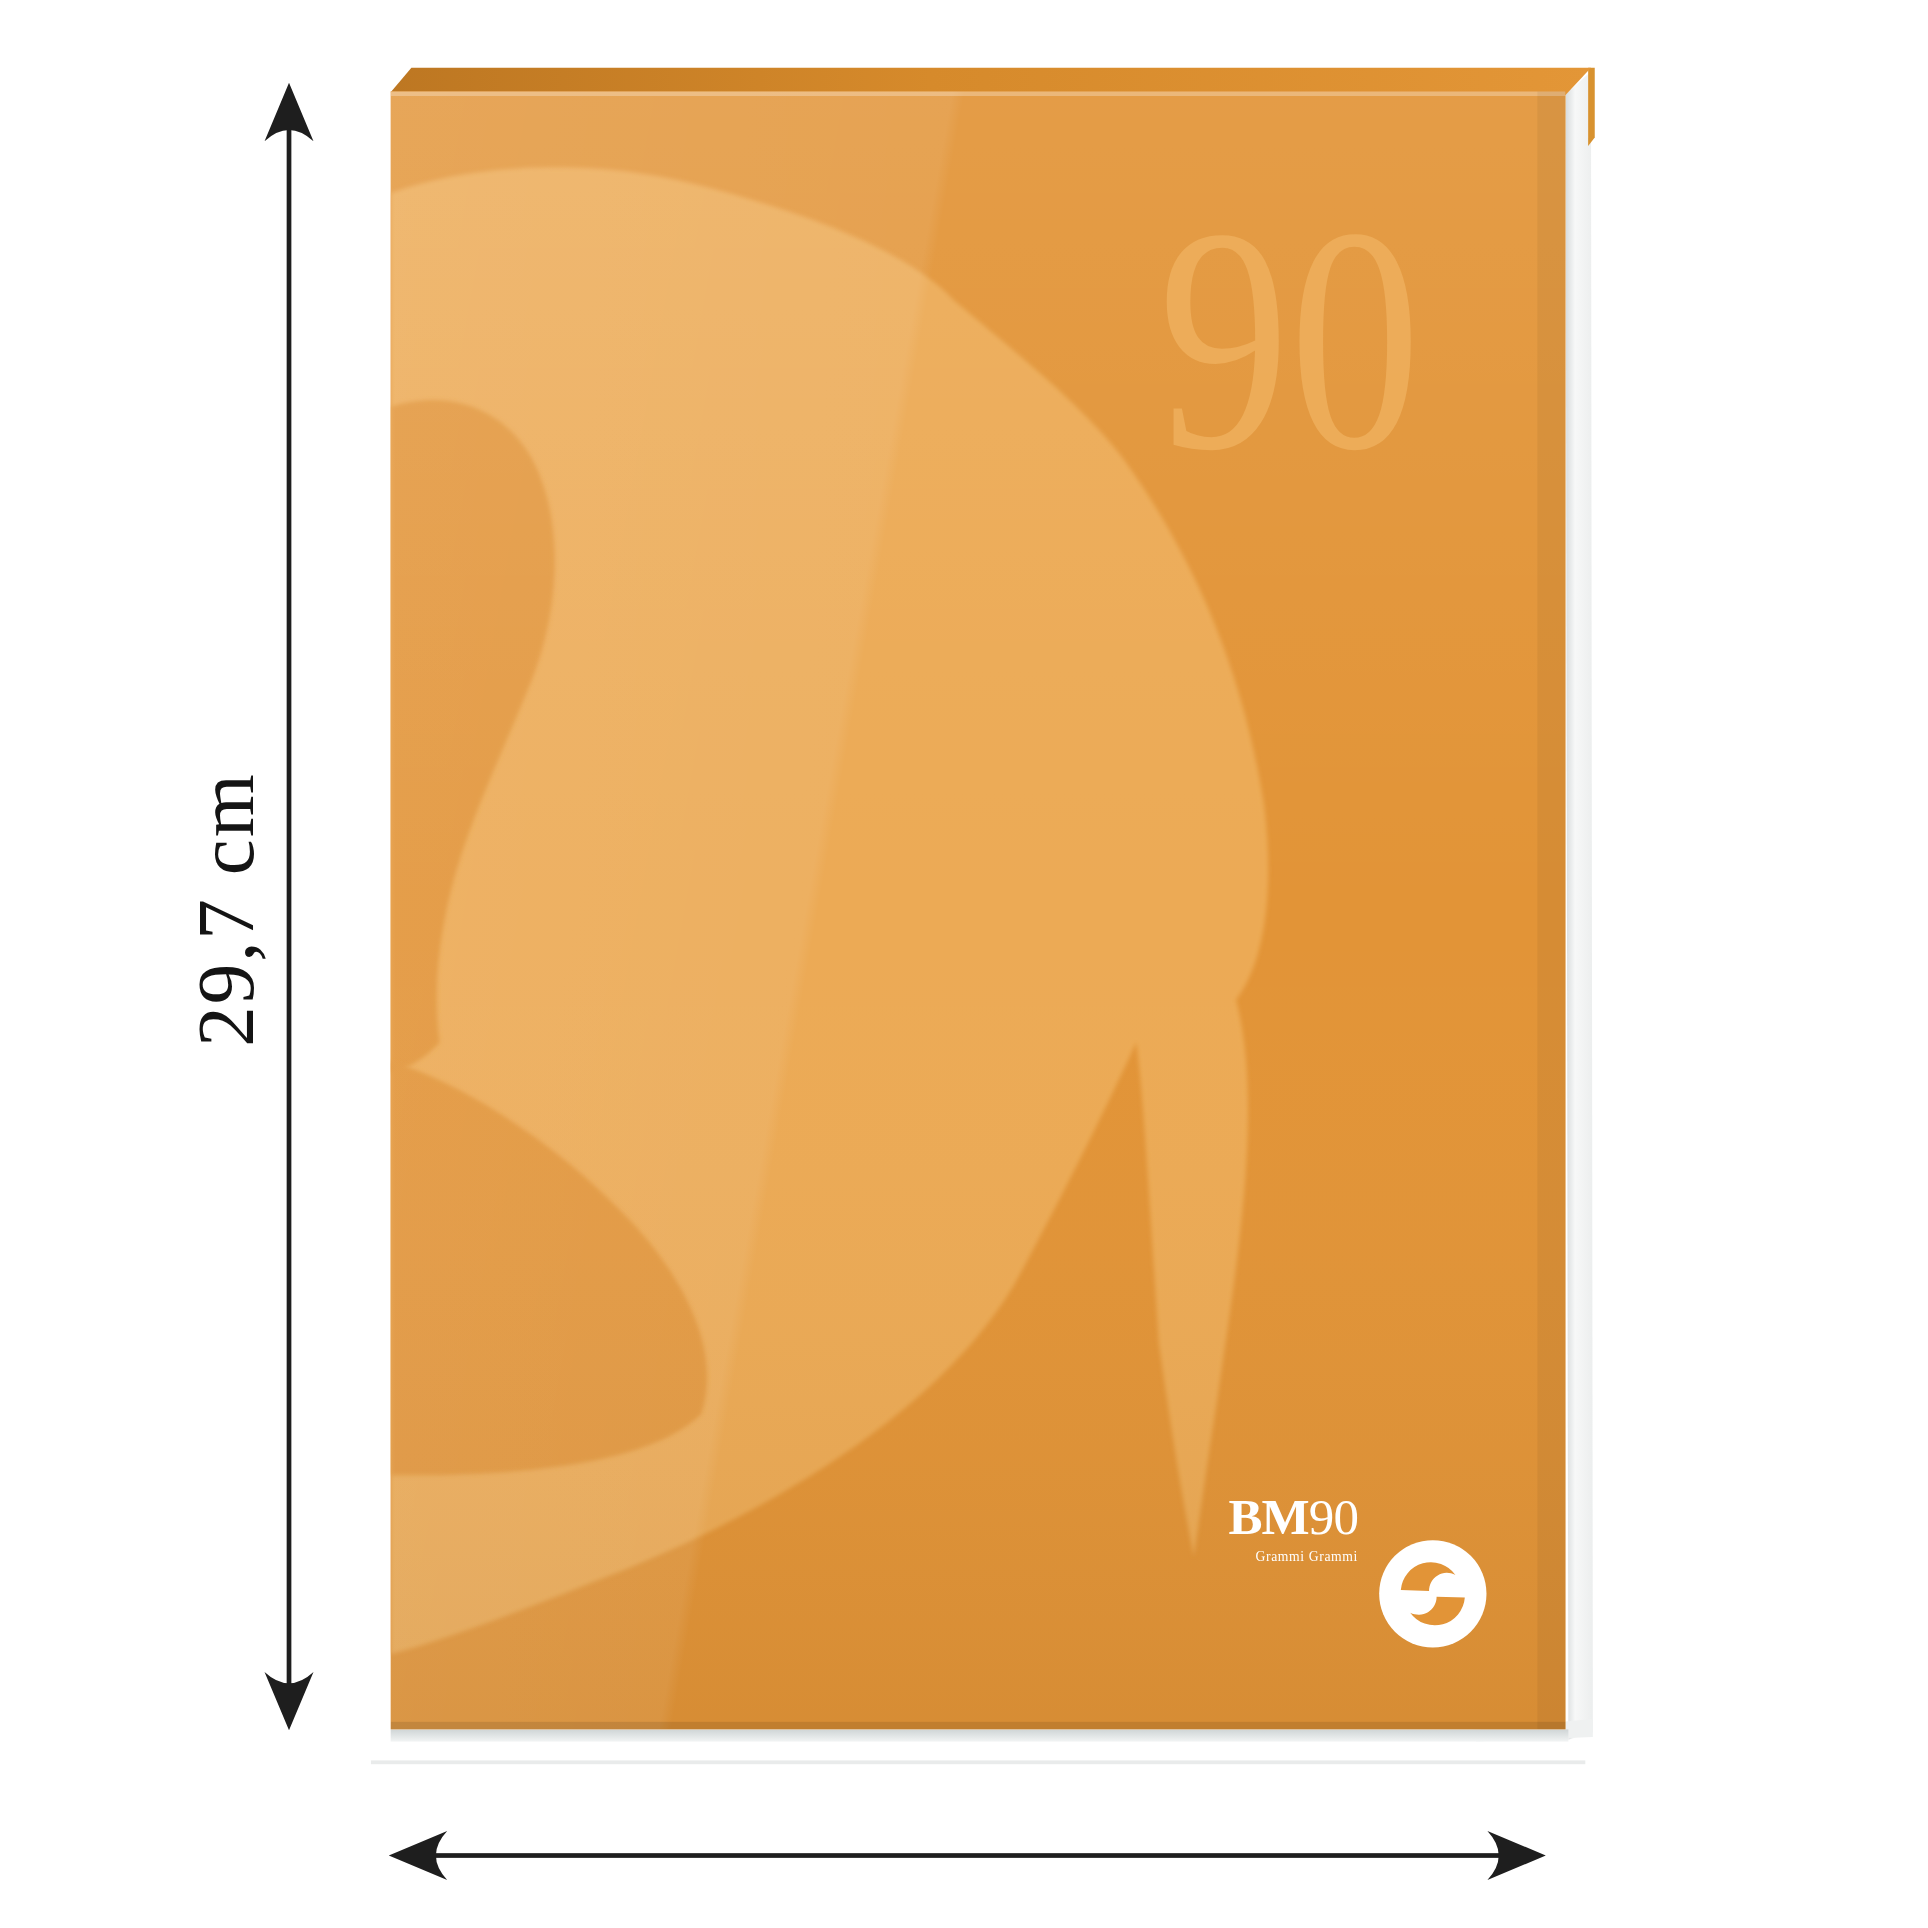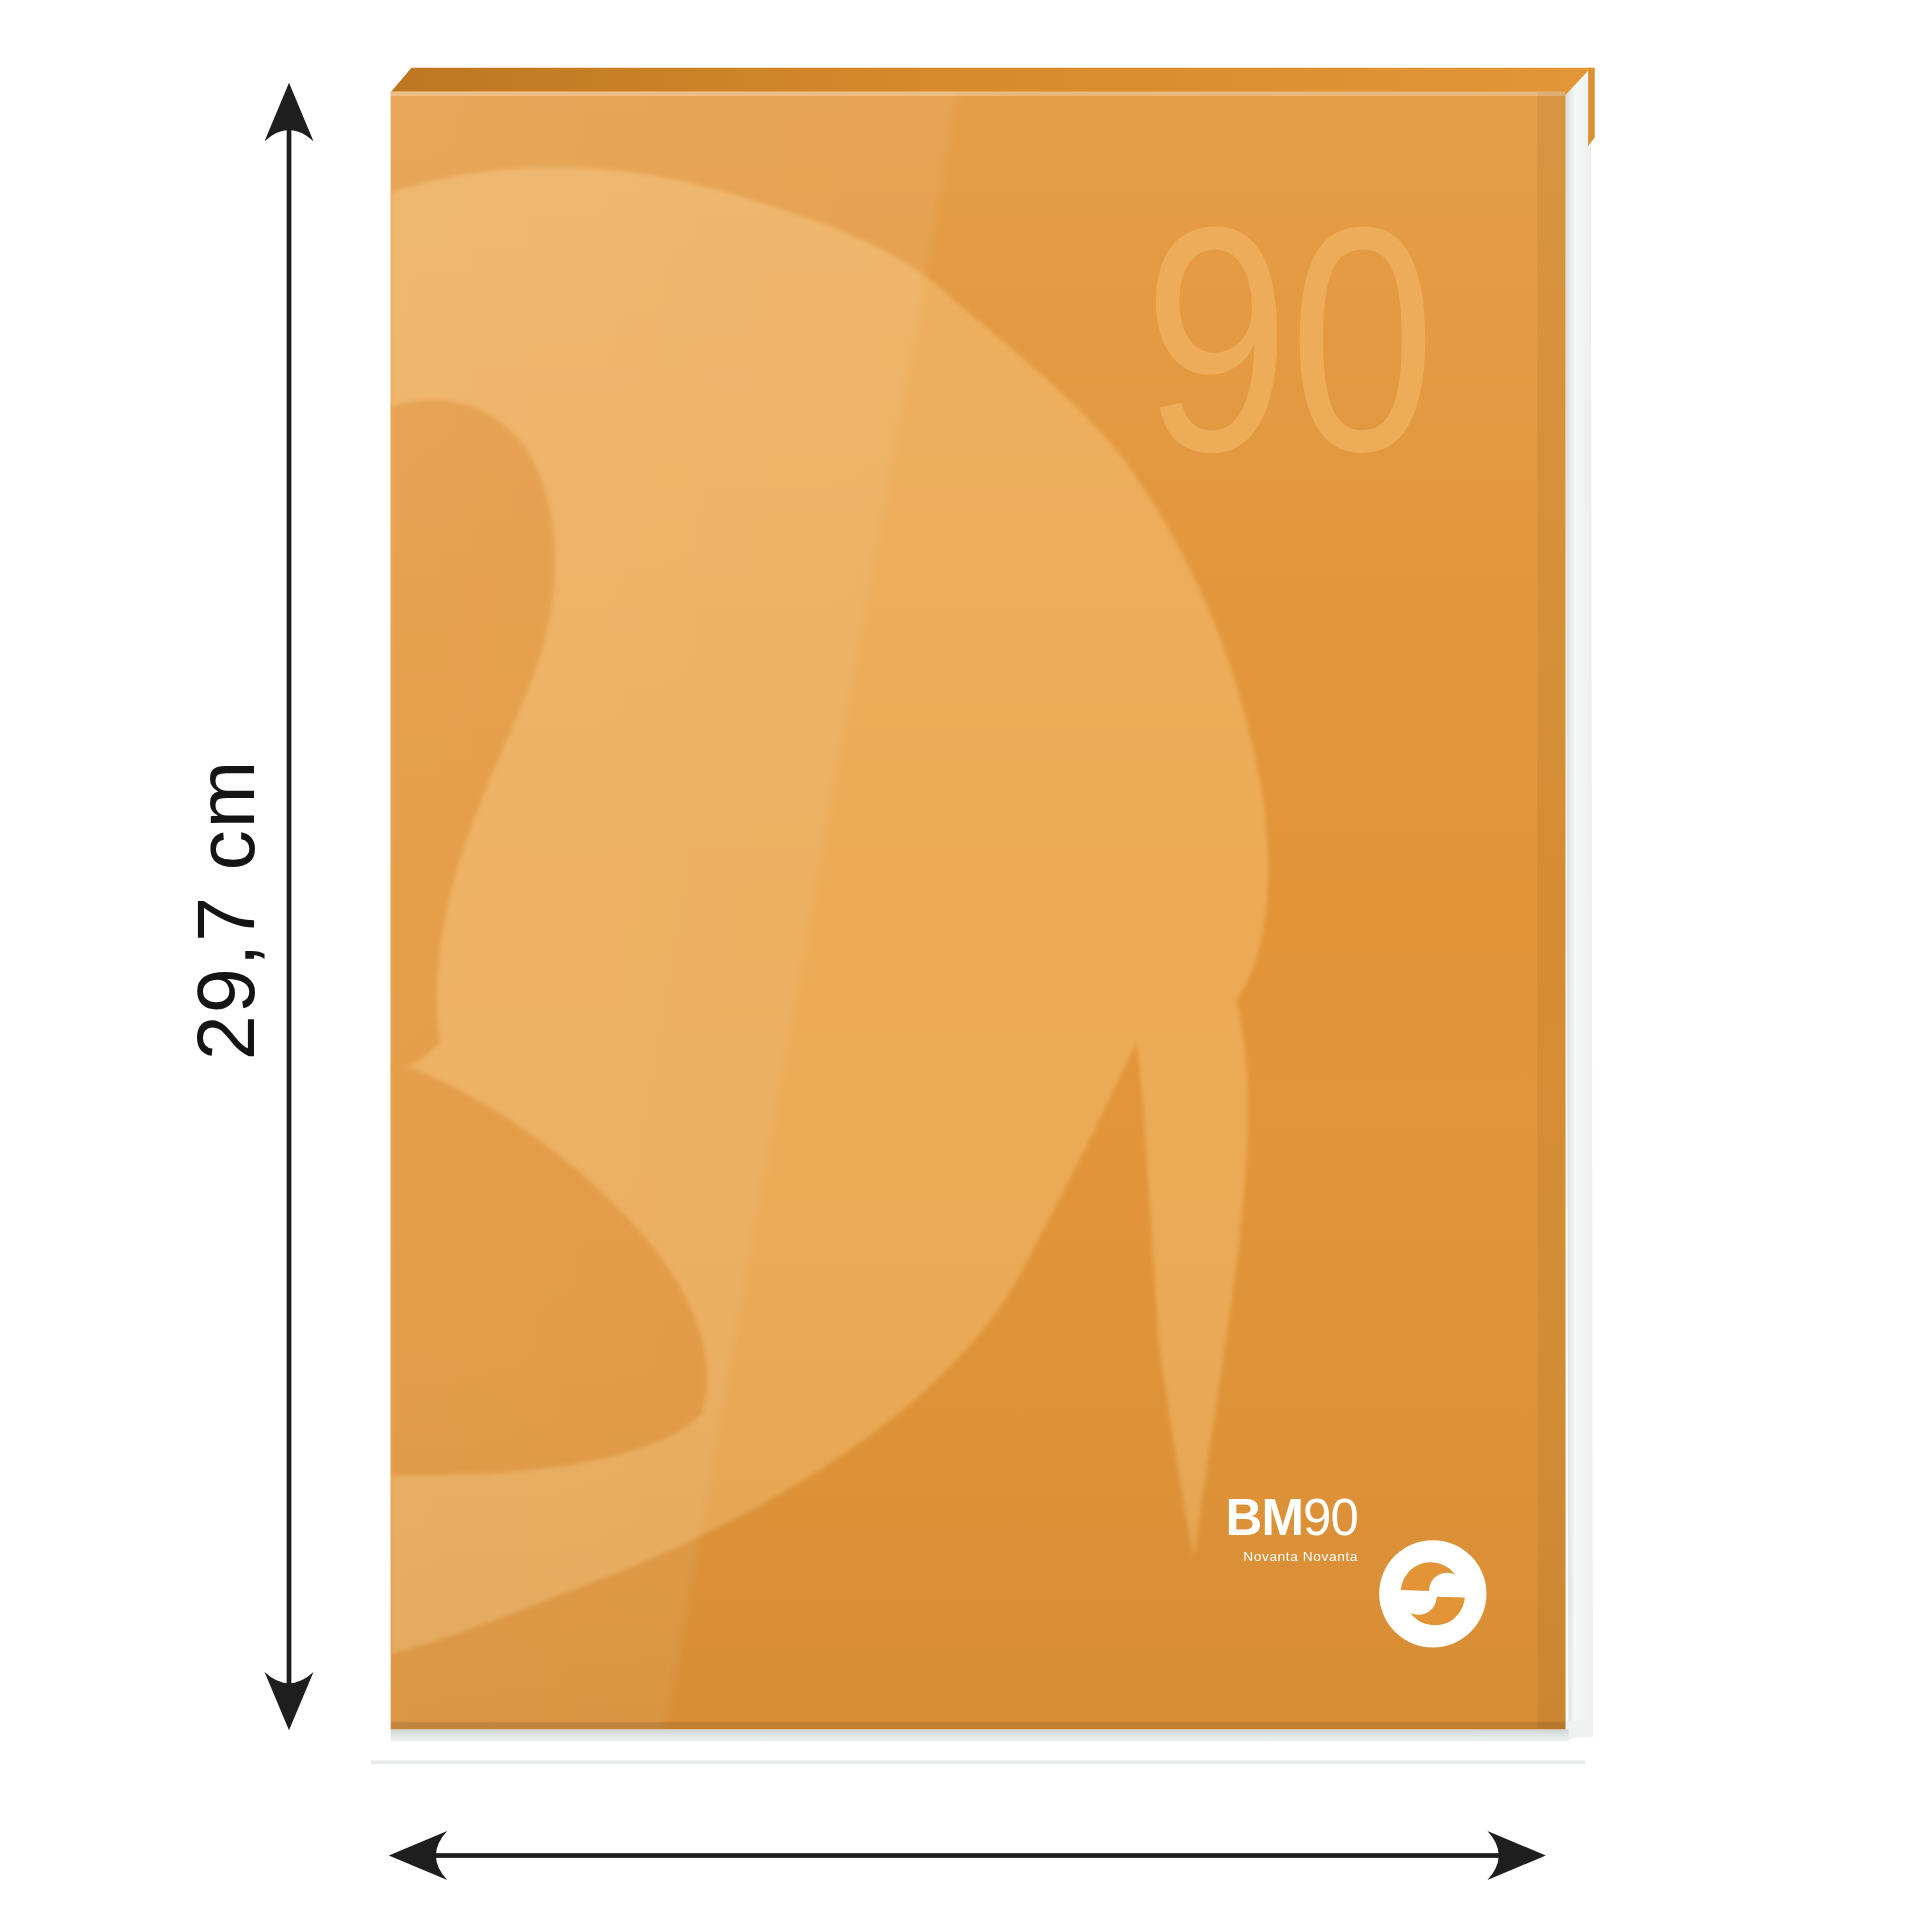--- a/index.html
+++ b/index.html
@@ -2,21 +2,21 @@
 <html style="--cover-base: #e29437; --cover-swirl: #ecaa54; --cover-top-dark: #c07a24; --watermark: #eeae5b; --pages: #f7f8f8; --back-sliver: #d8922f; --arrow: #1e1e1e; --label-text: #141414; --logo-white: #ffffff; --shadow-line: #e9ebeb;font-size:15px"><head>
 <meta charset="utf-8">
 <style>
   :root{
     --cover-base:#e29437; --cover-swirl:#ecaa54; --cover-top-dark:#c07a24;
     --watermark:#eeae5b; --pages:#f7f8f8; --arrow:#1e1e1e; --label-text:#141414;
     --logo-white:#ffffff; --back-sliver:#d8922f; --shadow-line:#e9ebeb;
   }
   html,body{margin:0;padding:0;background:#ffffff;}
   .stage{position:relative;width:1928px;height:1928px;background:#ffffff;overflow:hidden;
-         font-family:Liberation Sans, sans-serif;}
+         font-family:Liberation Serif, serif;}
   .art{position:absolute;left:0;top:0;width:1928px;height:1928px;}
   .label{position:absolute;color:var(--label-text);font-size:81px;letter-spacing:1.9px;
          white-space:nowrap;font-weight:400;}
   .label-height{left:-56px;top:863px;width:565px;text-align:center;
                 transform:rotate(-90deg);transform-origin:center;}
   .label-width{left:670px;top:1766px;width:565px;text-align:center;}
   .watermark{position:absolute;left:1092px;top:179px;width:395px;text-align:center;
              font-size:320px;line-height:1;color:var(--watermark);opacity:.92;
              transform:scaleX(.82);transform-origin:center;font-weight:400;}
   .brand{position:absolute;left:1215px;top:1492px;width:143px;text-align:right;
@@ -134,19 +134,19 @@
       <path d="M413,1971 L475,1945 Q451,1971 475,1997 Z"></path>
       <path d="M1642,1971 L1580,1945 Q1604,1971 1580,1997 Z"></path>
     </g>
   </svg>
 
   <div class="watermark">90</div>
 
   <div class="brand">
     <div class="brand-main"><span class="bm">BM</span><span class="ninety">90</span>
     </div>
-    <div class="brand-tagline">Novanta Novanta</div>
+    <div class="brand-tagline">Grammi Grammi</div>
   </div>
 
   <div class="label label-height">29,7 cm</div>
 
 </div>
 
 
 </body></html>

